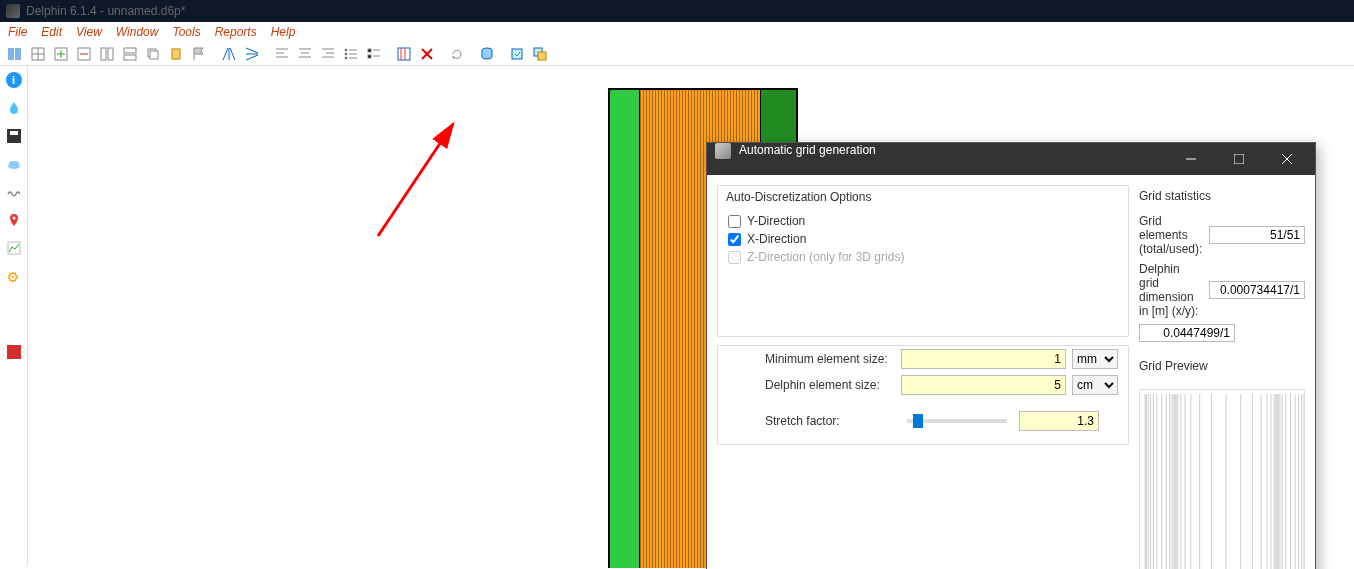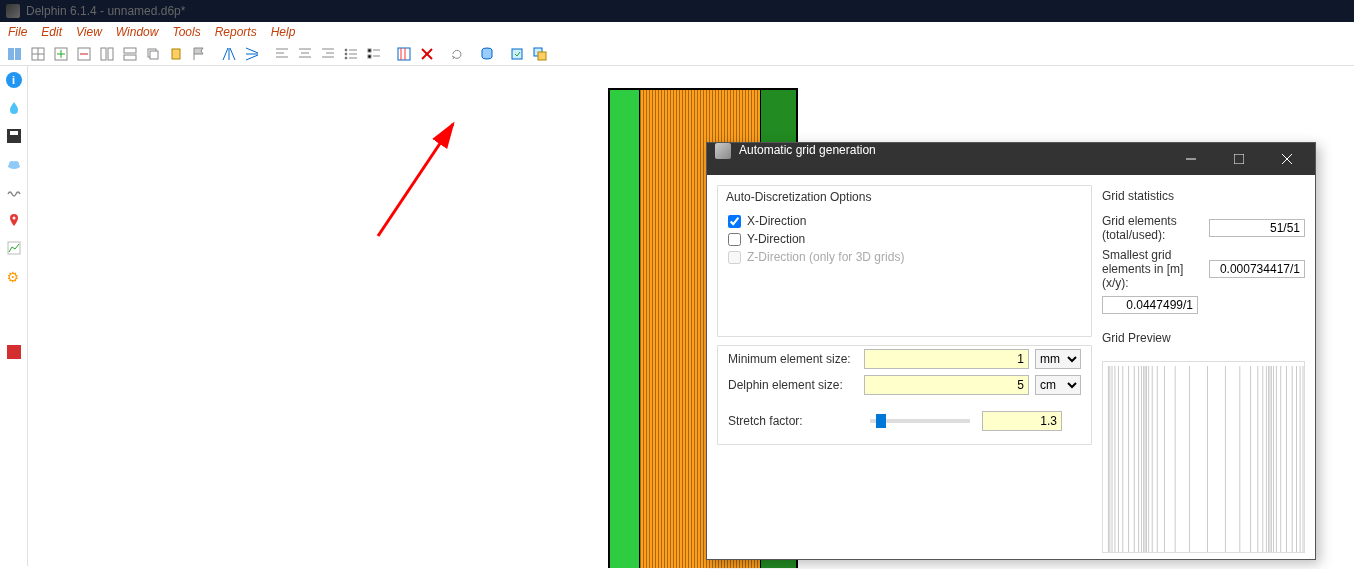--- a/index.html
+++ b/index.html
@@ -53,21 +53,21 @@
 
 .group { border:1px solid #ddd; border-radius:1px; }
 .group-title { font-size:12px; color:#333; padding:4px 8px 8px 8px; }
 .group-body { padding:0 10px 10px 10px; }
 
 .chk-row { display:flex; align-items:center; gap:6px; padding:2px 0; font-size:12px; color:#333; }
 .chk-row.disabled { color:#aaa; }
 .chk-row input { width:13px; height:13px; }
 
 .field-row { display:flex; align-items:center; gap:6px; padding:3px 0; font-size:12px; }
-.field-row .lbl { width:130px; color:#333; }
+.field-row .lbl { width:130px; color:#333;margin-left:37px; }
 .field-row input[type=text] { flex:1; height:20px; background:#ffffcc; border:1px solid #bbb; text-align:right; padding:0 4px; font-size:12px; }
 .field-row select { width:46px; height:20px; border:1px solid #bbb; font-size:12px; background:#f5f5f5; }
 .slider { width:100px; height:4px; background:#ddd; position:relative; margin:0 6px; }
 .slider .thumb { position:absolute; left:6px; top:-5px; width:10px; height:14px; background:#0078d7; }
 
 .stat-row { display:flex; align-items:center; gap:6px; padding:3px 0; font-size:12px; }
 .stat-row .lbl { flex:1; color:#333; }
 .stat-row .val { width:96px; height:18px; border:1px solid #bbb; background:#fff; text-align:right; padding:0 4px; font-size:12px; line-height:16px; }
 
 .preview { border:1px solid #ddd; height:192px; margin-top:2px; position:relative; background:#fff; overflow:hidden; }
@@ -345,26 +345,26 @@
         </svg>
       </div>
   </div>
 
   <div class="dlg-body">
     <div class="dlg-left">
       <div class="group">
         <div class="group-title">Auto-Discretization Options</div>
         <div class="group-body">
           <label class="chk-row">
+            <input type="checkbox" style="">
+            <span>Y-Direction</span>
+          </label>
+          <label class="chk-row">
             <input type="checkbox" checked="" style="">
             <span>X-Direction</span>
-          </label>
-          <label class="chk-row">
-            <input type="checkbox" style="">
-            <span>Y-Direction</span>
           </label>
           <label class="chk-row disabled">
             <input type="checkbox" disabled="" style="">
             <span>Z-Direction (only for 3D grids)</span>
           </label>
           <div style="height:60px"></div>
         </div>
       </div>
 
       <div class="group">
@@ -392,21 +392,21 @@
     </div>
 
     <div class="dlg-right">
       <div>
         <div class="group-title" style="padding-left:0">Grid statistics</div>
         <div class="stat-row">
           <span class="lbl">Grid elements (total/used):</span>
           <span class="val">51/51</span>
         </div>
         <div class="stat-row">
-          <span class="lbl">Smallest grid elements in [m] (x/y):</span>
+          <span class="lbl">Delphin grid dimension in [m] (x/y):</span>
           <span class="val">0.000734417/1</span>
         </div>
         <div class="stat-row">
           <span class="val">0.0447499/1</span>
         </div>
       </div>
 
       <div class="group-title" style="padding-left:0;margin-top:4px">Grid Preview</div>
       <div class="preview">
         <svg class="lines" width="100%" height="100%" preserveAspectRatio="none" viewBox="0 0 280 184">

